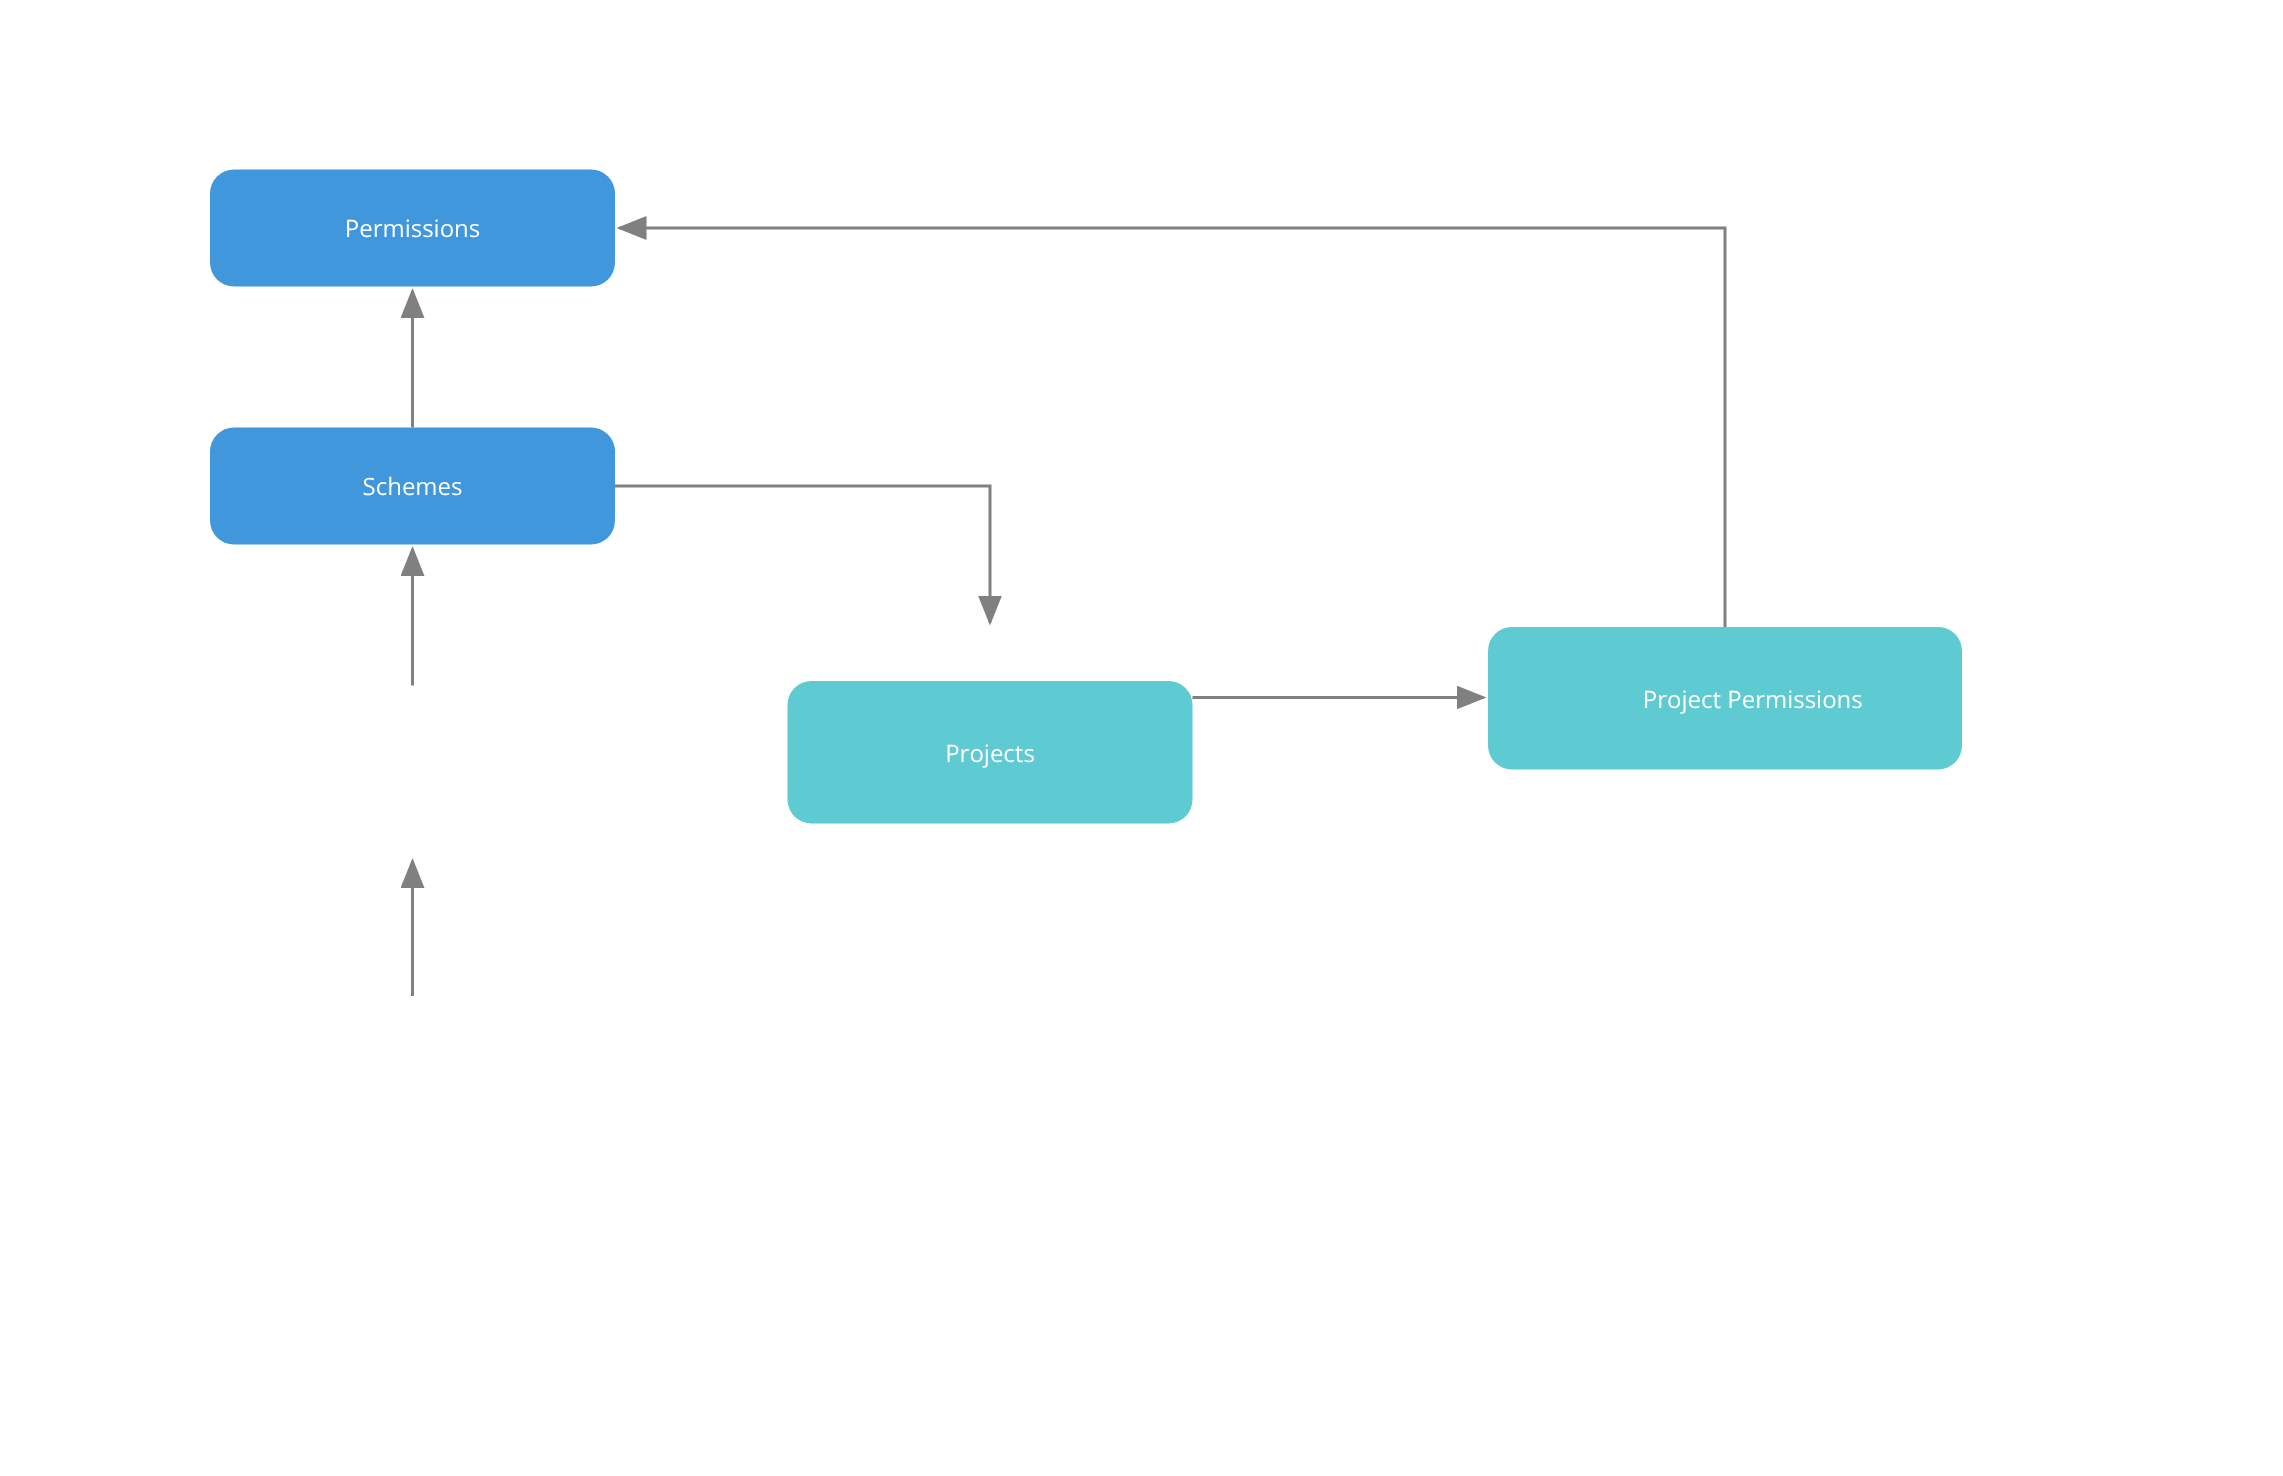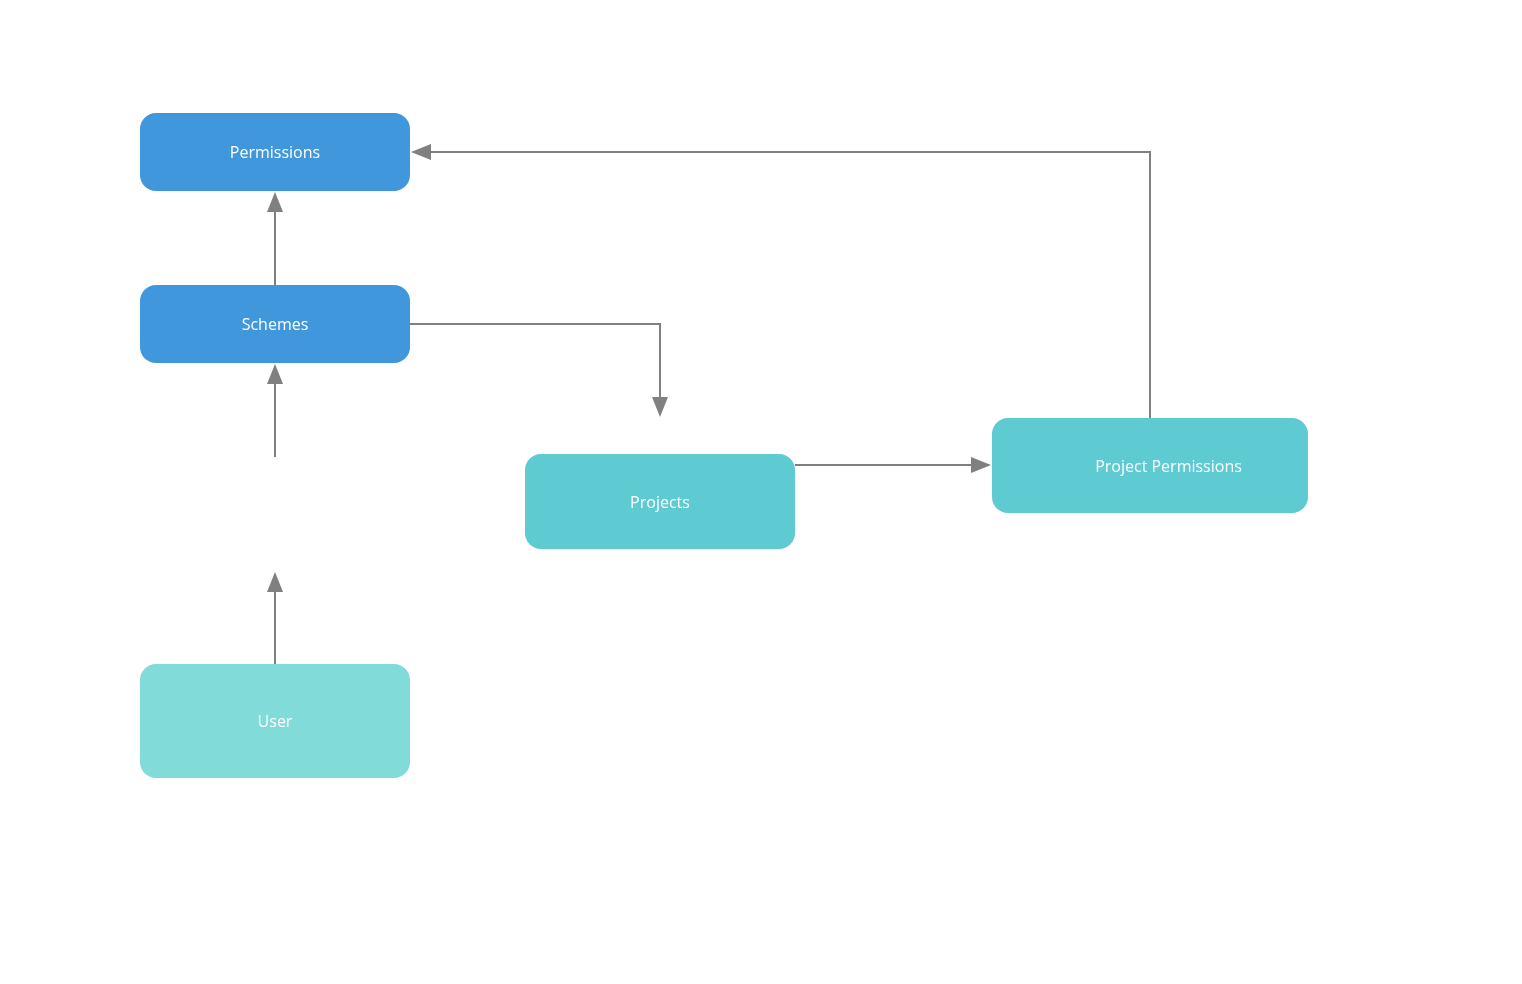--- a/index.html
+++ b/index.html
@@ -74,23 +74,20 @@
 
   <div class="node node-blue" style="left:140px; top:113px; width:270px; height:78px;">
     <span>Permissions</span>
   </div>
 
   <div class="node node-blue" style="left:140px; top:285px; width:270px; height:78px;">
     <span>Schemes</span>
   </div>
 
 
-  <div class="node node-teal-light" style="left:140px; top:664px; width:270px; height:114px;">
-    <span>User</span>
-  </div>
 
   <div class="node node-teal-dark" style="left:525px; top:418px; width:270px; height:95px;margin-top:36px;">
     <span>Projects</span>
   </div>
 
   <div class="node node-teal-dark" style="left:992px; top:418px; width:316px; height:95px;padding-left:37px;">
     <span>Project Permissions</span>
   </div>
 
 </div>

